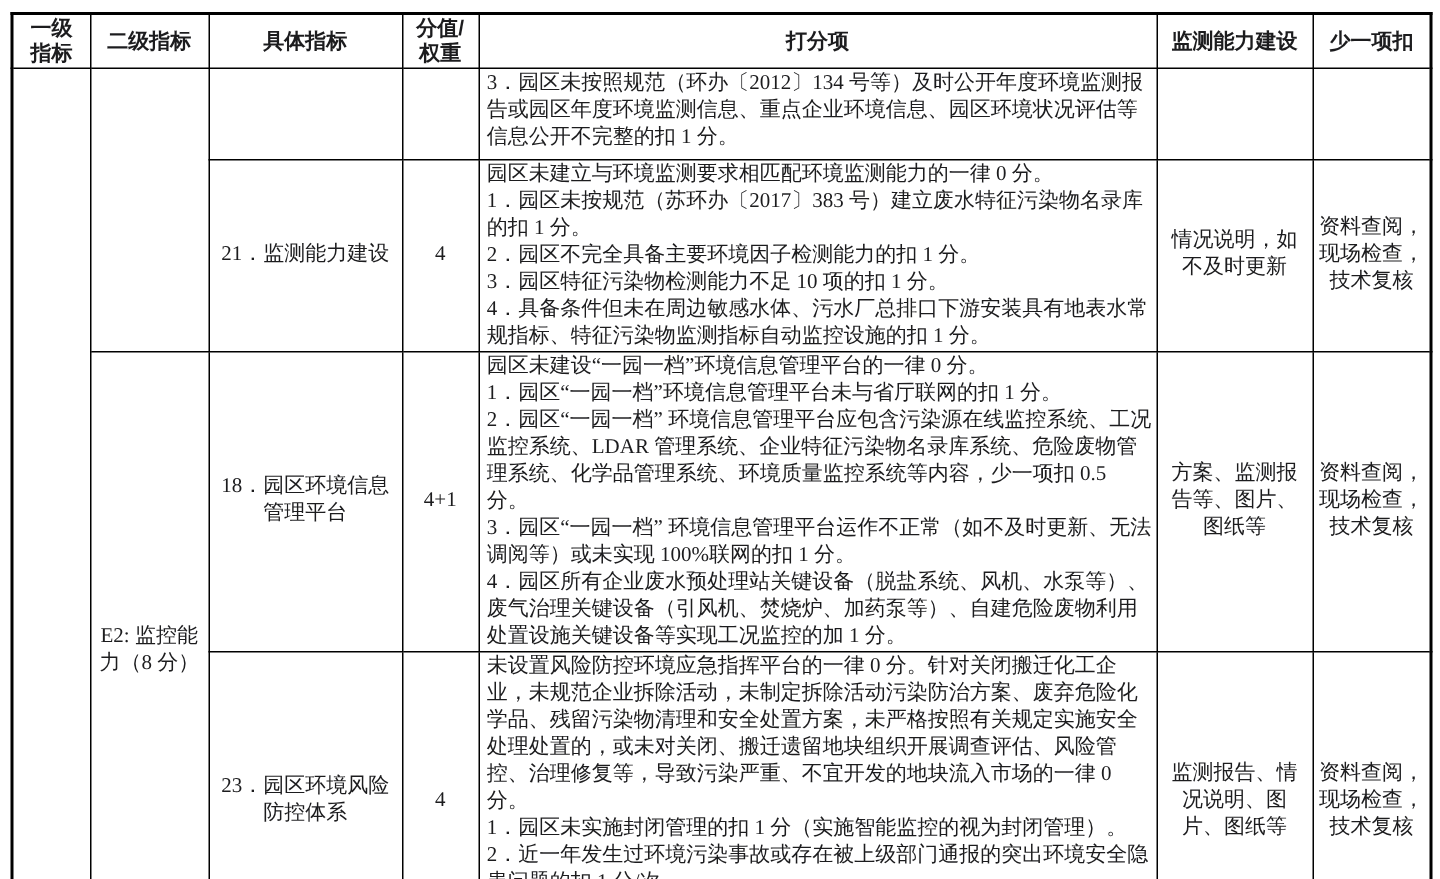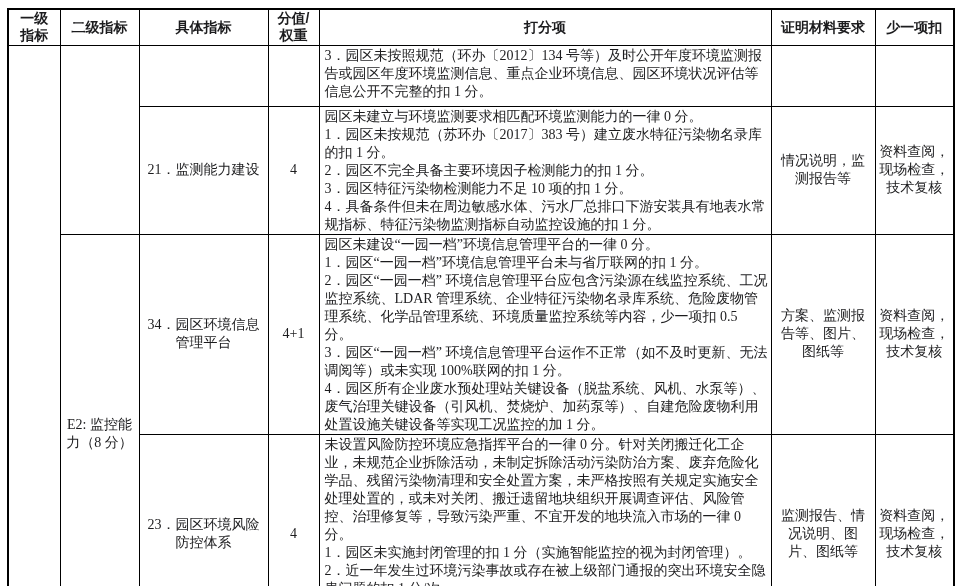--- a/index.html
+++ b/index.html
@@ -47,21 +47,21 @@
   </colgroup>
   <thead>
     <tr class="hrow">
       <th>一级
 指标</th>
       <th>二级指标</th>
       <th>具体指标</th>
       <th>分值/
 权重</th>
       <th>打分项</th>
-      <th>证明材料要求</th>
+      <th>监测能力建设</th>
       <th>少一项扣</th>
     </tr>
   </thead>
   <tbody>
     <tr class="r1">
       <td class="cc" rowspan="4"></td>
       <td class="cc" rowspan="2"></td>
       <td class="cc"></td>
       <td class="cc"></td>
       <td class="sc">3．园区未按照规范（环办〔2012〕134 号等）及时公开年度环境监测报告或园区年度环境监测信息、重点企业环境信息、园区环境状况评估等信息公开不完整的扣 1 分。</td>
@@ -69,26 +69,26 @@
       <td class="cc"></td>
     </tr>
     <tr class="r2">
       <td class="cc">21．监测能力建设</td>
       <td class="cc">4</td>
       <td class="sc">园区未建立与环境监测要求相匹配环境监测能力的一律 0 分。
 1．园区未按规范（苏环办〔2017〕383 号）建立废水特征污染物名录库的扣 1 分。
 2．园区不完全具备主要环境因子检测能力的扣 1 分。
 3．园区特征污染物检测能力不足 10 项的扣 1 分。
 4．具备条件但未在周边敏感水体、污水厂总排口下游安装具有地表水常规指标、特征污染物监测指标自动监控设施的扣 1 分。</td>
-      <td class="cc">情况说明，监测报告等</td>
+      <td class="cc">情况说明，如不及时更新</td>
       <td class="cc">资料查阅，现场检查，技术复核</td>
     </tr>
     <tr class="r3">
       <td class="cc" rowspan="2">E2: 监控能力（8 分）</td>
-      <td class="cc">34．园区环境信息管理平台</td>
+      <td class="cc">18．园区环境信息管理平台</td>
       <td class="cc">4+1</td>
       <td class="sc">园区未建设“一园一档”环境信息管理平台的一律 0 分。
 1．园区“一园一档”环境信息管理平台未与省厅联网的扣 1 分。
 2．园区“一园一档” 环境信息管理平台应包含污染源在线监控系统、工况监控系统、LDAR 管理系统、企业特征污染物名录库系统、危险废物管理系统、化学品管理系统、环境质量监控系统等内容，少一项扣 0.5 分。
 3．园区“一园一档” 环境信息管理平台运作不正常（如不及时更新、无法调阅等）或未实现 100%联网的扣 1 分。
 4．园区所有企业废水预处理站关键设备（脱盐系统、风机、水泵等）、废气治理关键设备（引风机、焚烧炉、加药泵等）、自建危险废物利用处置设施关键设备等实现工况监控的加 1 分。</td>
       <td class="cc">方案、监测报告等、图片、图纸等</td>
       <td class="cc">资料查阅，现场检查，技术复核</td>
     </tr>
     <tr class="r4">

